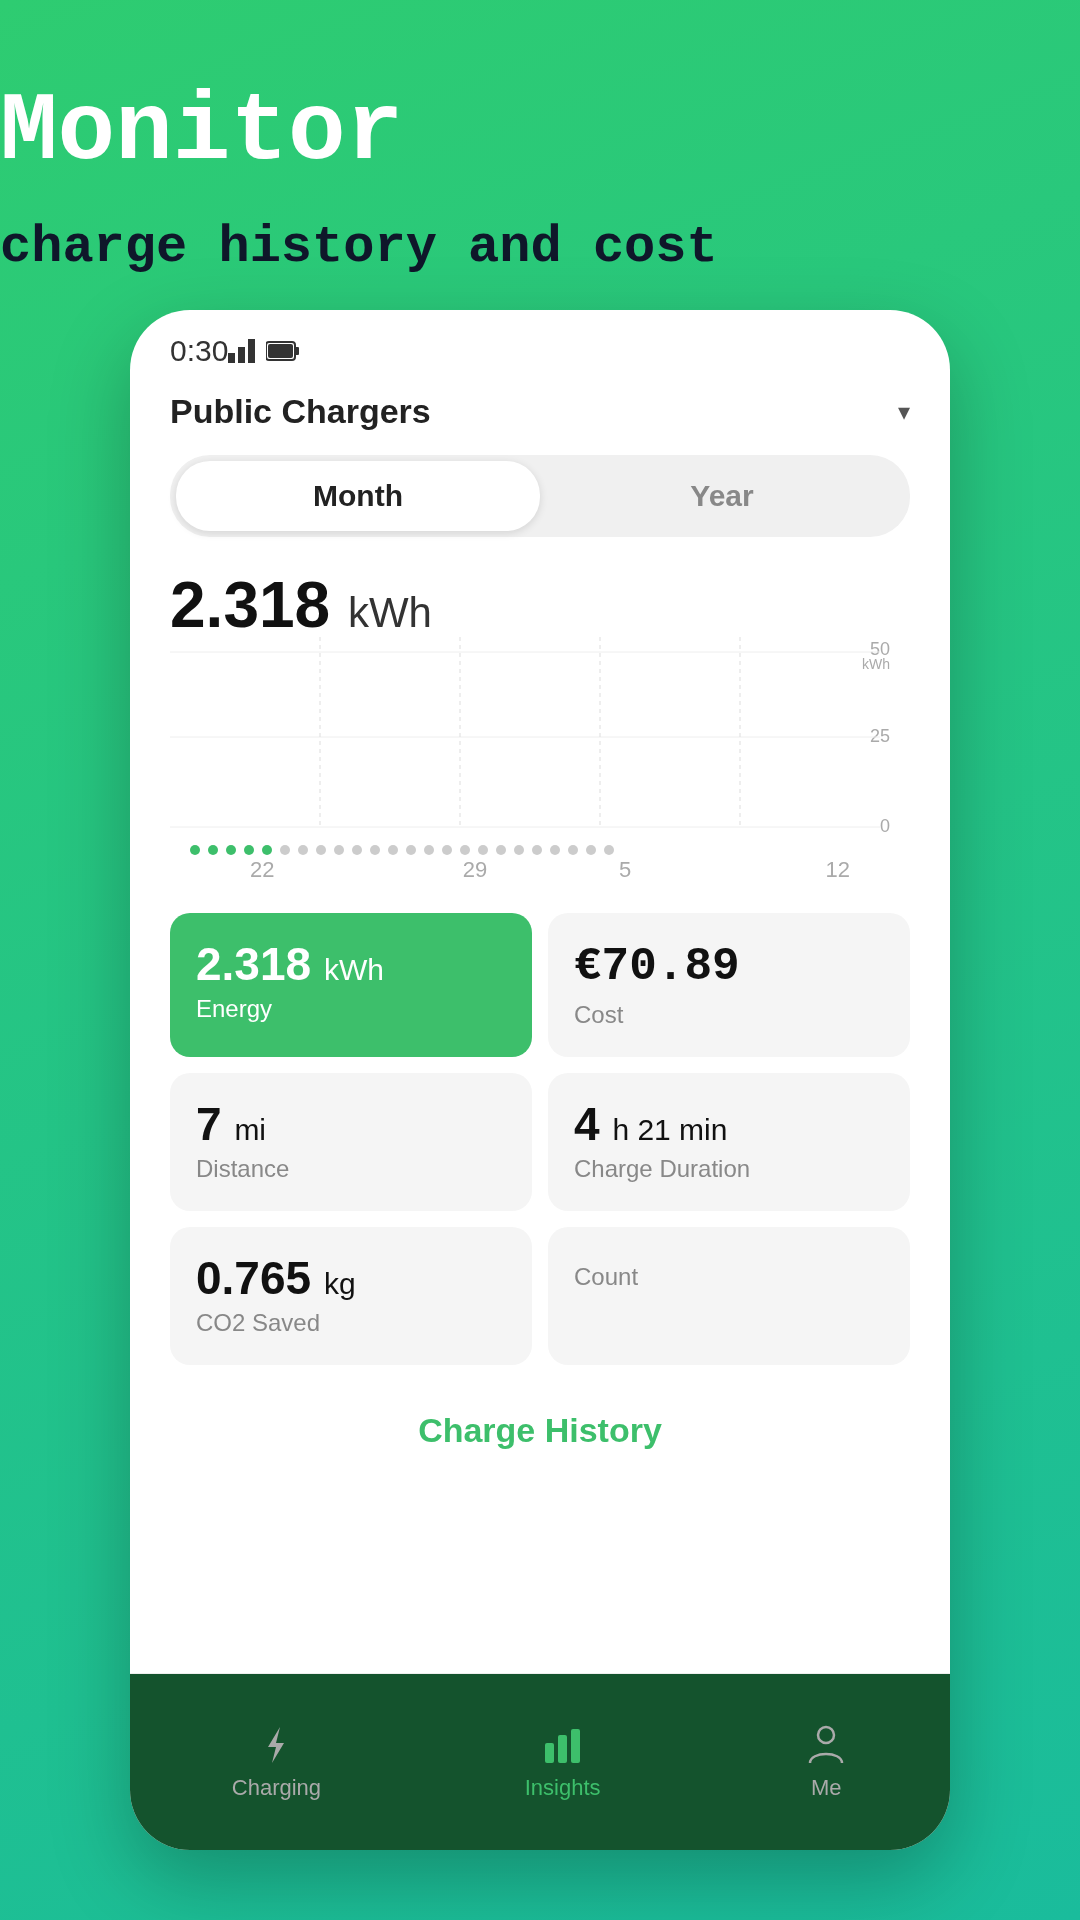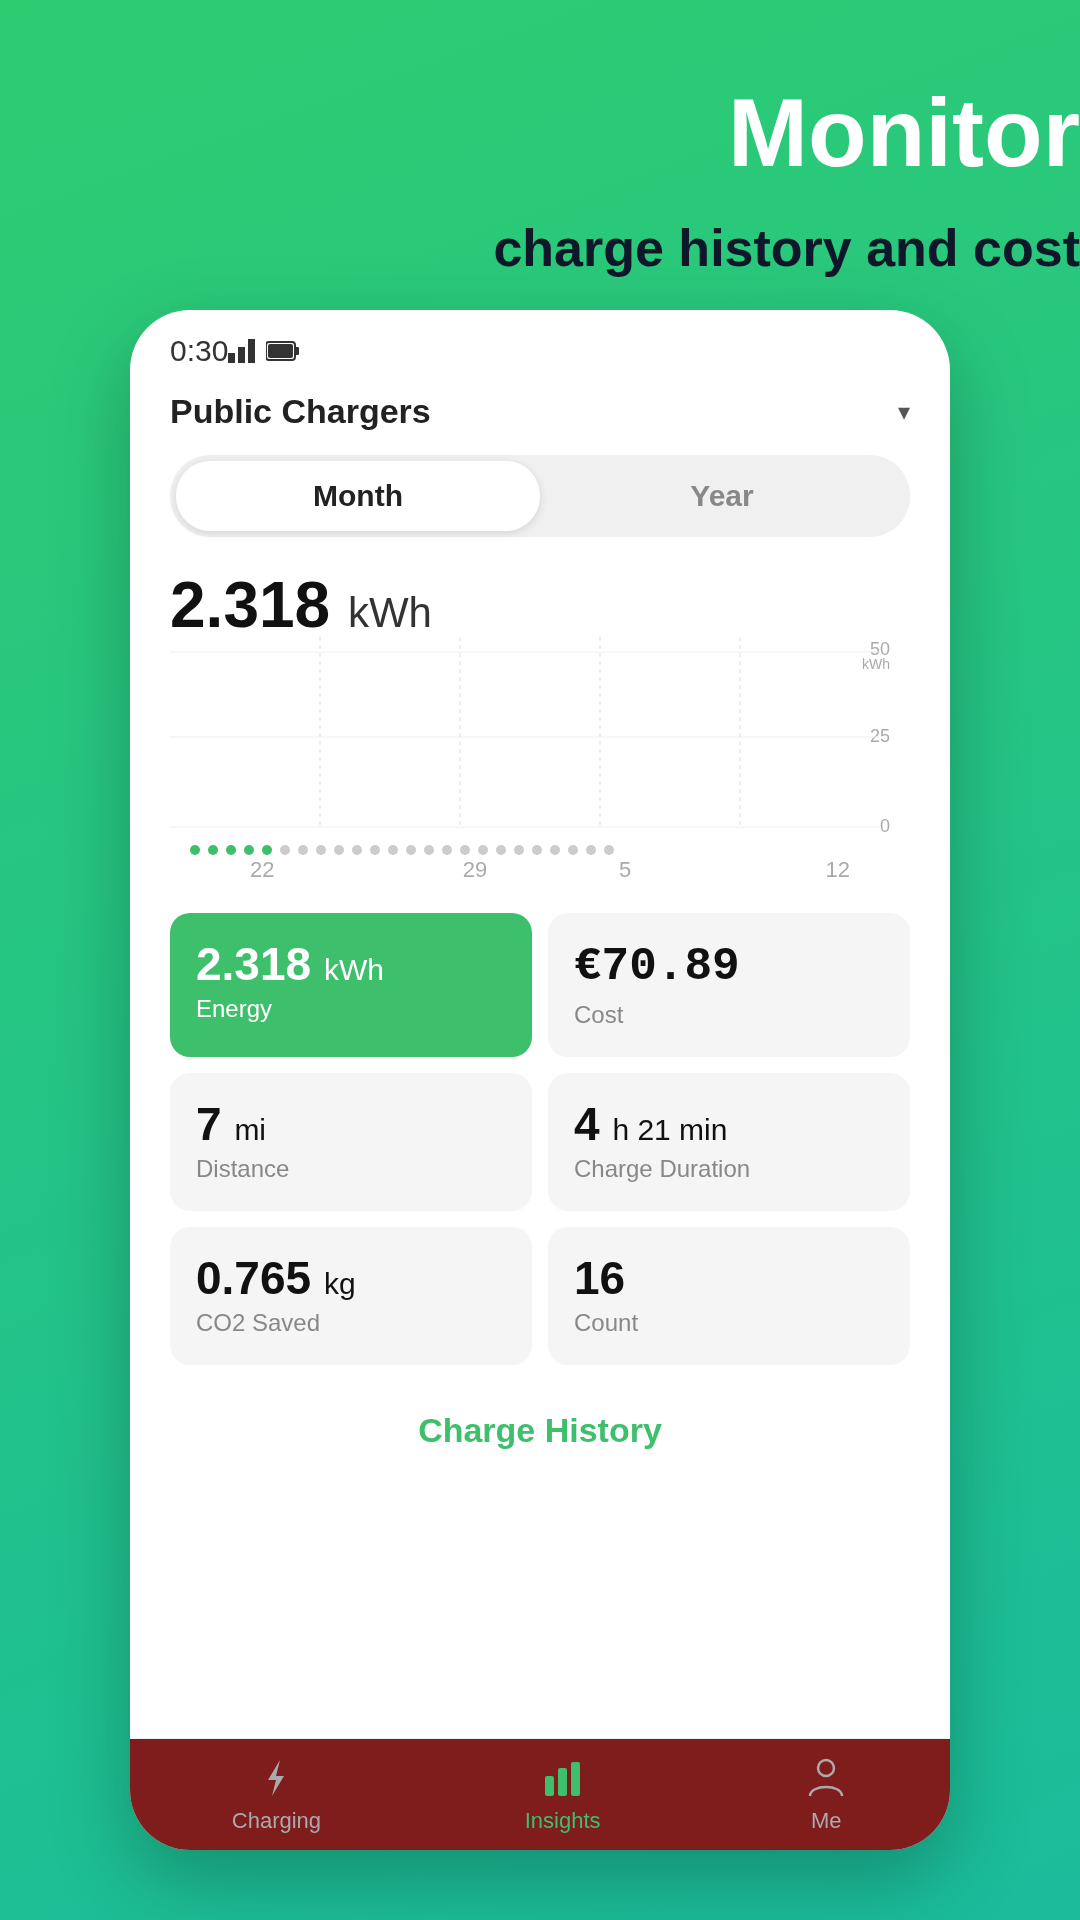--- a/index.html
+++ b/index.html
@@ -8,23 +8,24 @@
     body {
       width: 1080px;
       height: 1920px;
       background: linear-gradient(160deg, #2ecc71 0%, #1abc9c 100%);
       font-family: -apple-system, BlinkMacSystemFont, 'Segoe UI', sans-serif;
       overflow: hidden;
       position: relative;
     }
 
     .header-section {
-      text-align: right;
+      text-align: left;
       padding-top: 80px;
       padding-bottom: 60px;
+      font-family: Liberation Mono, monospace;
     }
 
     .header-title {
       font-size: 96px;
       font-weight: 800;
       color: #ffffff;
       line-height: 1.1;
     }
 
     .header-subtitle {
@@ -232,22 +233,22 @@
       font-weight: 600;
       color: #3dbf6b;
       cursor: pointer;
     }
 
     .bottom-nav {
       position: absolute;
       bottom: 0;
       left: 0;
       right: 0;
-      height: 112px;
-      background: #7f1d1d;
+      height: 177px;
+      background: #14532d;
       display: flex;
       align-items: center;
       justify-content: space-around;
       border-top: 1px solid #eee;
     }
 
     .nav-item {
       display: flex;
       flex-direction: column;
       align-items: center;
@@ -425,23 +426,20 @@
 
     <div class="stats-grid">
       <div class="stat-card">
         <div class="stat-value">
           <span>0.765</span>
           <span class="unit">kg</span>
         </div>
         <div class="stat-label">CO2 Saved</div>
       </div>
       <div class="stat-card">
-        <div class="stat-value">
-          <span>16</span>
-        </div>
         <div class="stat-label">Count</div>
       </div>
     </div>
 
     <div class="charge-history-btn">
       <span class="charge-history-link">Charge History</span>
     </div>
 
   </div>
 

